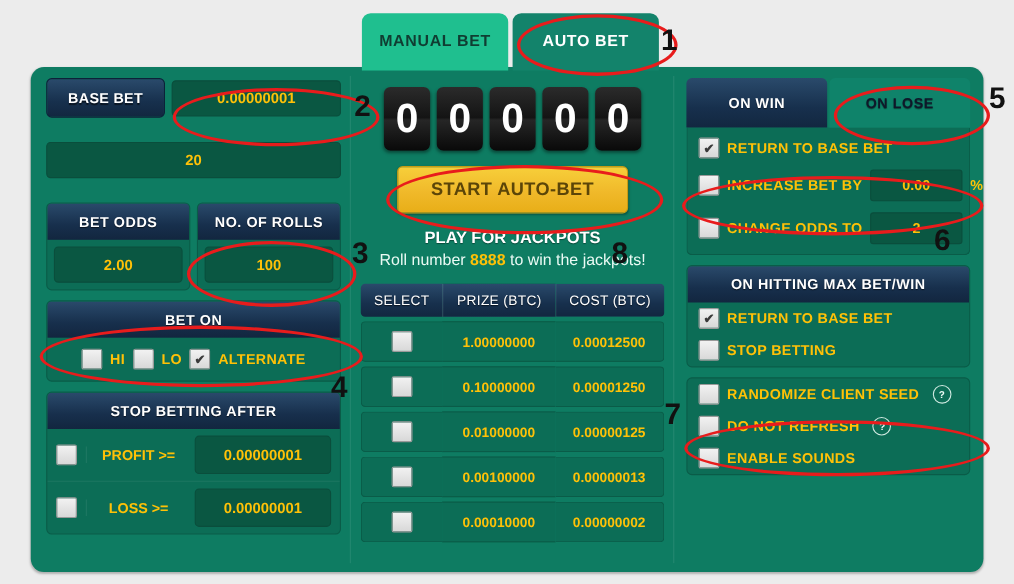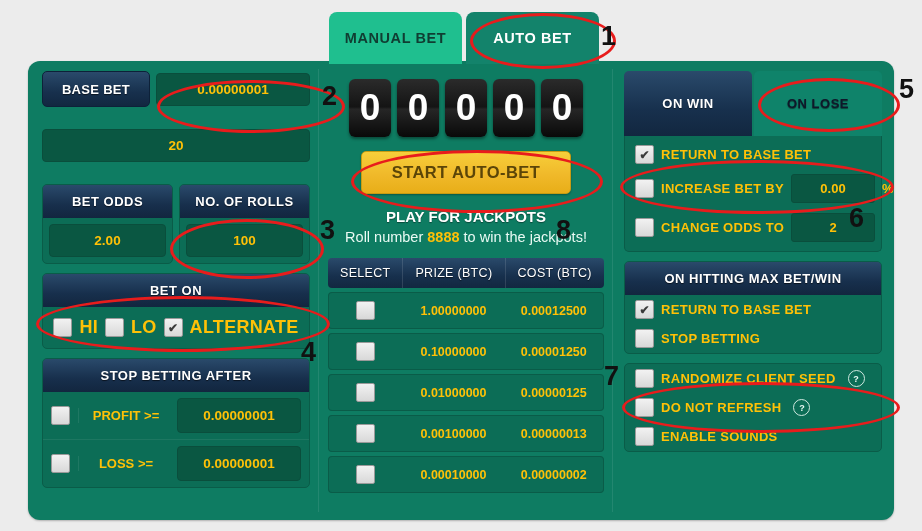--- a/index.html
+++ b/index.html
@@ -83,21 +83,21 @@
     background:linear-gradient(180deg,#f2f2f2,#d8d8d8);
     border:1px solid #9a9a9a;border-radius:2px;
     display:flex;align-items:center;justify-content:center;
     font-size:12px;color:#333;line-height:1;
   }
   .cb.on::after{content:"\2714";font-size:12px;color:#3a3a3a;font-weight:bold;}
   .cbl{color:#ffc107;font-weight:bold;font-size:13px;letter-spacing:.3px;}
 
   
   .beton-row{display:flex;align-items:center;justify-content:center;gap:7px;padding:10px 6px;}
-  .beton-row .cbl{font-size:18px;}
+  .beton-row .cbl{font-size:13px;}
 
   
   .sbrow{display:flex;align-items:center;gap:8px;padding:6px 8px;}
   .sbrow + .sbrow{border-top:1px solid rgba(255,255,255,.07);}
   .sbrow .sblabel{
     flex:0 0 86px;color:#ffc107;font-weight:bold;font-size:13px;text-align:center;
     border-left:1px solid rgba(255,255,255,.08);padding-left:4px;
   }
   .sbrow .valbox{flex:1;padding:9px 4px;}
 
@@ -137,21 +137,21 @@
     color:#ffc107;font-weight:bold;font-size:12.5px;text-align:center;padding:8px 2px;
   }
   .jtable td:first-child{border-left:1px solid #0a5c48;border-radius:4px 0 0 4px;}
   .jtable td:last-child{border-right:1px solid #0a5c48;border-radius:0 4px 4px 0;}
   .jtable td.selcell{width:68px;}
   .jtable .cb{margin:0 auto;}
 
   
   .seg{display:flex;gap:2px;margin-bottom:0;}
   .seg div{
-    flex:1;text-align:center;padding:25px 0;font-size:13px;font-weight:bold;letter-spacing:.5px;
+    flex:1;text-align:center;padding:15px 0;font-size:13px;font-weight:bold;letter-spacing:.5px;
     border-radius:5px 5px 0 0;text-shadow:0 1px 1px rgba(0,0,0,.5);
   }
   .seg .on{background:linear-gradient(180deg,#2a4a6b 0%,#17304d 60%,#122740 100%);color:#fff;}
   .seg .off{background:#0f836a;color:#0f172a;}
   .segbody{background:#0c6d56;border:1px solid #0a5c48;border-top:none;border-radius:0 0 5px 5px;padding:4px 0;margin-bottom:9px;}
 
   .inl{display:flex;align-items:center;gap:7px;padding:5px 10px;}
   .inl .cbl{flex:0 0 auto;}
   .inl .minibox{
     background:#0a5742;border:1px solid #0a4e3c;border-radius:3px;

